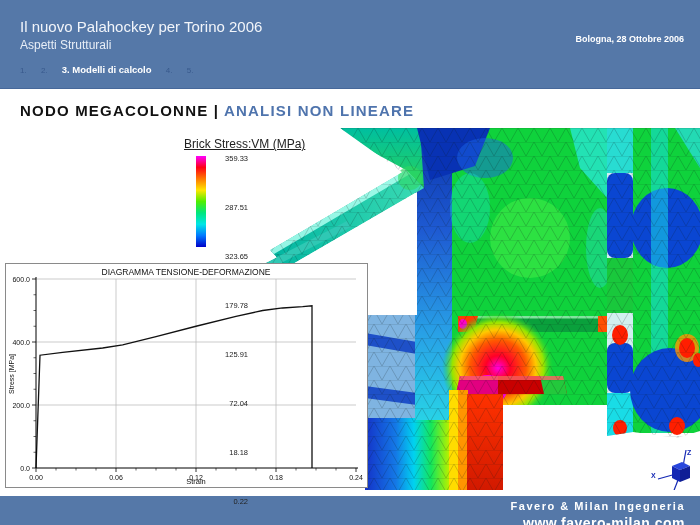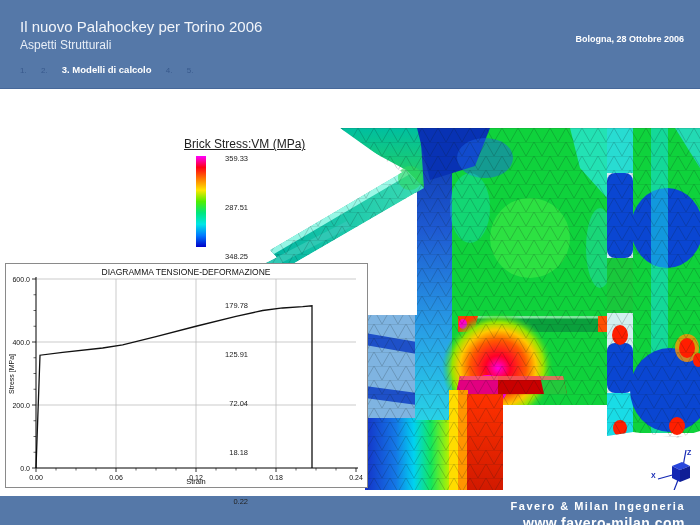--- a/index.html
+++ b/index.html
@@ -51,20 +51,23 @@
     <div class="hdr-date">Bologna, 28 Ottobre 2006</div>
     <div class="hdr-nav">
       <span>1.</span>
       <span>2.</span>
       <span class="active">3. Modelli di calcolo</span>
       <span>4.</span>
       <span>5.</span>
     </div>
   </div>
 
+  <div class="stitle">
+    <span>NODO MEGACOLONNE</span><span> | </span><span class="accent">ANALISI NON LINEARE</span>
+  </div>
 
   <svg class="fem" viewBox="0 0 470 362">
     <defs>
       <pattern id="tri" width="16" height="14" patternUnits="userSpaceOnUse">
         <path d="M0 0 H16 M0 0 L8 14 L16 0" fill="none" stroke="#0a1414" stroke-width="0.5"></path>
       </pattern>
       <linearGradient id="colBand" x1="0" y1="0" x2="0" y2="1">
         <stop offset="0" stop-color="#0a32aa"></stop>
           <stop offset="0.35" stop-color="#1e5ad2"></stop>
         <stop offset="0.7" stop-color="#28a0e6"></stop>
@@ -180,21 +183,21 @@
     </g>
   </svg>
 
   <div class="legend">
     <div class="legend-title">Brick Stress:VM (MPa)</div>
     <div class="legend-body">
       <div class="legend-bar" id="legend-bar" style="background: linear-gradient(rgb(255, 0, 255), rgb(255, 0, 20), rgb(255, 120, 0), rgb(255, 230, 0), rgb(80, 238, 0), rgb(0, 230, 125), rgb(0, 230, 230), rgb(0, 120, 255), rgb(0, 0, 200));"></div>
       <div class="legend-labels" id="legend-labels">
           <div>359.33</div>
           <div>287.51</div>
-          <div>348.25</div>
+          <div>323.65</div>
           <div>179.78</div>
           <div>125.91</div>
           <div>72.04</div>
           <div>18.18</div>
           <div>0.22</div>
         </div>
     </div>
   </div>
 
   <div class="chart-panel">

